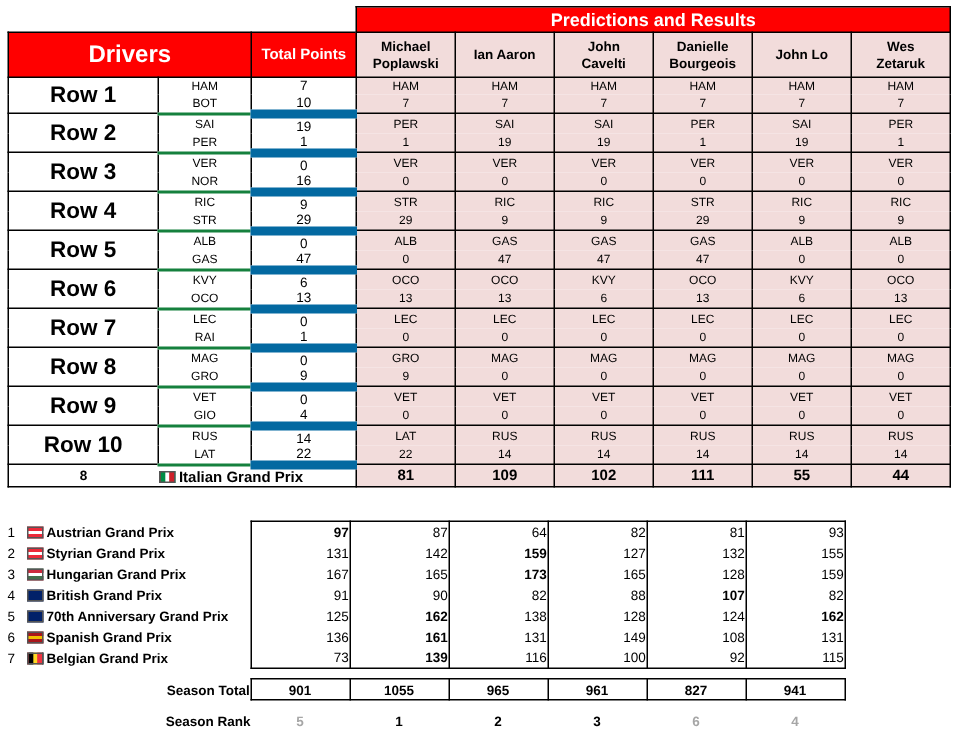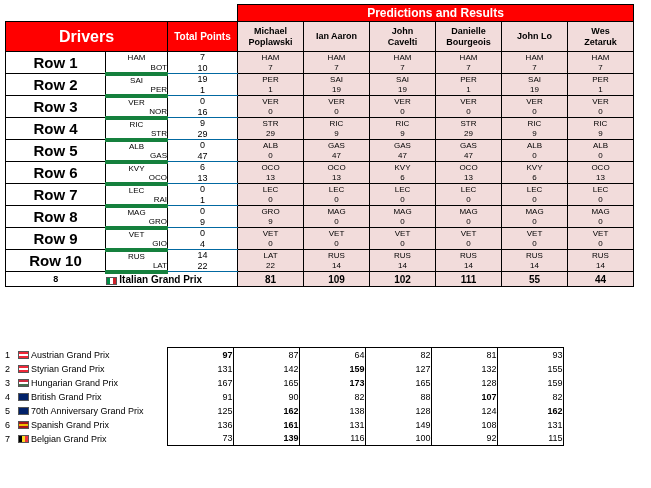--- a/index.html
+++ b/index.html
@@ -69,30 +69,30 @@
     border-bottom: 1px solid #000000;
   }
   .drv {
     font-size: 8px;
     text-align: center;
     border-left: 1px solid #000000;
     border-right: 1px solid #000000;
     height: 11px;
   }
   .drv.top { border-top: 1px solid #000000; }
-  .drv.bot { border-bottom: 4px solid #15803d; text-align: right; }
+  .drv.bot { border-bottom: 2px solid #15803d; }
   .pts {
     font-size: 9px;
     text-align: center;
     border-left: 1px solid #000000;
     border-right: 1px solid #000000;
     height: 11px;
   }
   .pts.top { border-top: 1px solid #000000; }
-  .pts.bot { border-bottom: 1px solid #0369a1; }
+  .pts.bot { border-bottom: 6px solid #0369a1; }
 
   .pick {
     background: #f2dcdb;
     font-size: 8px;
     text-align: center;
     border-left: 1px solid #000000;
     border-right: 1px solid #000000;
     height: 11px;
   }
   .pick.top { border-top: 1px solid #000000; }
@@ -140,21 +140,21 @@
   .race-flag {
     width: 13px;
     text-align: center;
   }
   .flagbox {
     display: inline-block;
     width: 11px; height: 8px;
     border: 1px solid #555;
     vertical-align: middle;
   }
-  .race-name { font-weight: normal; font-size: 9px; padding-left: 2px; }
+  .race-name { font-weight: bold; font-size: 9px; padding-left: 2px; }
   .race-val {
     text-align: right;
     font-size: 9px;
     border-left: 1px solid #000000;
     border-right: 1px solid #000000;
   }
   .race-val.first { border-left: 1px solid #000000; }
   .race-val.bold { font-weight: bold; }
   .race-val.topb { border-top: 1px solid #000000; }
   .race-val.botb { border-bottom: 1px solid #000000; margin-top: 20px; }
@@ -576,21 +576,39 @@
       <td class="race-val botb">116</td>
       <td class="race-val botb">100</td>
       <td class="race-val botb">92</td>
       <td class="race-val botb">115</td>
     </tr>
 
     <tr>
       <td colspan="9" style="height:7px"></td>
     </tr>
 
+    <tr>
+      <td colspan="3" class="label-right">Season Total</td>
+      <td class="tot-val">901</td>
+      <td class="tot-val">1055</td>
+      <td class="tot-val">965</td>
+      <td class="tot-val">961</td>
+      <td class="tot-val">827</td>
+      <td class="tot-val">941</td>
+    </tr>
 
     <tr>
       <td colspan="9" style="height:7px"></td>
     </tr>
 
+    <tr>
+      <td colspan="3" class="label-right">Season Rank</td>
+      <td class="rank-val grey">5</td>
+      <td class="rank-val">1</td>
+      <td class="rank-val">2</td>
+      <td class="rank-val">3</td>
+      <td class="rank-val grey">6</td>
+      <td class="rank-val grey">4</td>
+    </tr>
   </tbody>
     </table>
 
 </div>
 
 </body></html>

